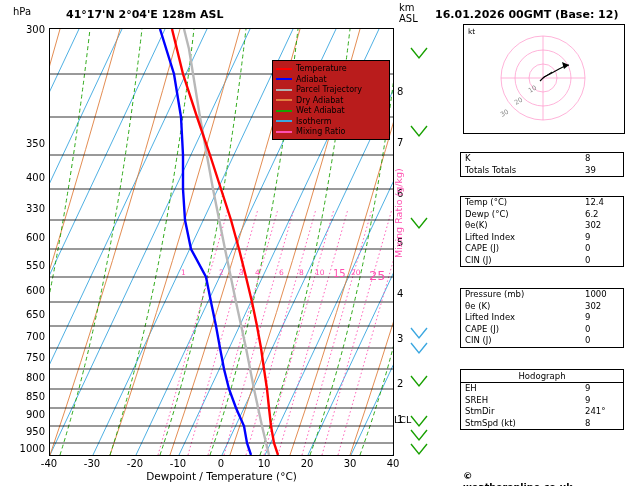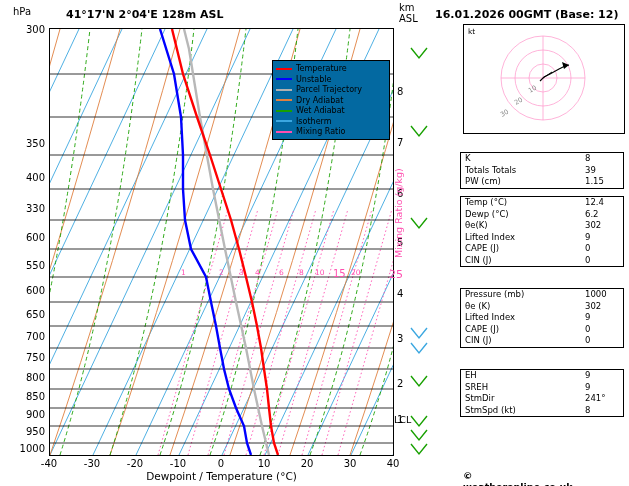--- a/index.html
+++ b/index.html
@@ -14,21 +14,21 @@
   .km-label{position:absolute;left:388px;top:2px;font-size:10px;color:#000;line-height:11px;text-align:left;}
   .title-left{position:absolute;left:55px;top:8px;font-size:11px;font-weight:bold;color:#000;}
   .ylab{position:absolute;font-size:10px;color:#000;text-align:right;width:34px;}
   .rlab{position:absolute;font-size:10px;color:#000;text-align:left;width:20px;}
   .xlab{position:absolute;font-size:10px;color:#000;text-align:center;width:34px;}
   .xaxis-title{position:absolute;left:38px;top:470px;width:345px;text-align:center;font-size:10.5px;color:#000;}
   .mixing-title{position:absolute;left:382px;top:258px;font-size:9.5px;color:#ff4fb0;transform:rotate(-90deg);transform-origin:left top;white-space:nowrap;}
   .lcl-label{position:absolute;left:383px;top:414px;font-size:9.5px;color:#000;}
 
   
-  #legend{position:absolute;left:222px;top:31px;width:118px;background:#0369a1;border:1px solid #000;padding:2px 3px;box-sizing:border-box;}
+  #legend{position:absolute;left:222px;top:31px;width:118px;background:#b91c1c;border:1px solid #000;padding:2px 3px;box-sizing:border-box;}
   #legend .row{display:flex;align-items:center;height:10px;margin:0.5px 0;}
   #legend .swatch{width:16px;height:0;border-top-width:2px;border-top-style:solid;margin-right:4px;flex:none;}
   #legend .txt{font-size:8px;color:#000;white-space:nowrap;}
 
   
   #right{position:absolute;left:420px;top:0;width:209px;height:486px;}
   .date-title{position:absolute;left:4px;top:8px;font-size:11px;font-weight:bold;color:#000;white-space:nowrap;}
   #hodo{position:absolute;left:32px;top:24px;width:160px;height:108px;border:1px solid #000;background:#fff;}
   .kt-label{position:absolute;left:4px;top:2px;font-size:7.5px;color:#000;}
 
@@ -139,21 +139,21 @@
         </g>
       </svg>
 
       <div id="legend">
         <div class="row">
             <span class="swatch" style="border-top-color:#ff0000"></span>
             <span class="txt">Temperature</span>
           </div>
         <div class="row">
             <span class="swatch" style="border-top-color:#0000ff"></span>
-            <span class="txt">Unstable</span>
+            <span class="txt">Adiabat</span>
           </div>
         <div class="row">
             <span class="swatch" style="border-top-color:#b0b0b0"></span>
             <span class="txt">Parcel Trajectory</span>
           </div>
         <div class="row">
             <span class="swatch" style="border-top-color:#e08040"></span>
             <span class="txt">Dry Adiabat</span>
           </div>
         <div class="row">
@@ -199,21 +199,21 @@
 
     <div style="position:absolute;left:170px;top:268px;font-size:7.5px;color:#ff4fb0">1</div>
     <div style="position:absolute;left:208px;top:268px;font-size:7.5px;color:#ff4fb0">2</div>
     <div style="position:absolute;left:228px;top:268px;font-size:7.5px;color:#ff4fb0">3</div>
     <div style="position:absolute;left:244px;top:268px;font-size:7.5px;color:#ff4fb0">4</div>
     <div style="position:absolute;left:268px;top:268px;font-size:7.5px;color:#ff4fb0">6</div>
     <div style="position:absolute;left:288px;top:268px;font-size:7.5px;color:#ff4fb0">8</div>
     <div style="position:absolute;left:304px;top:268px;font-size:7.5px;color:#ff4fb0">10</div>
     <div style="position:absolute;left:322px;top:268px;font-size:10px;color:#ff4fb0">15</div>
     <div style="position:absolute;left:340px;top:268px;font-size:7.5px;color:#ff4fb0">20</div>
-    <div style="position:absolute;left:378px;top:268px;font-size:11px;color:#ff4fb0">25</div>
+    <div style="position:absolute;left:358px;top:268px;font-size:13px;color:#ff4fb0">25</div>
 
     <div class="mixing-title">Mixing Ratio (g/kg)</div>
 
     <svg style="position:absolute;left:396px;top:28px" width="24" height="430">
       <g stroke="#18a000" stroke-width="1.4" fill="none">
         <path d="M 4 20 L 12 30 L 20 20"></path>
         <path d="M 4 98 L 12 108 L 20 98"></path>
         <path d="M 4 190 L 12 200 L 20 190"></path>
       </g>
       <g stroke="#3ba7e0" stroke-width="1.4" fill="none">
@@ -268,24 +268,20 @@
 
     <div class="tbl" style="top:152px">
       <div class="line">
           <span>K</span>
           <span class="v">8</span>
         </div>
       <div class="line">
           <span>Totals Totals</span>
           <span class="v">39</span>
         </div>
-      <div class="line">
-          <span>PW (cm)</span>
-          <span class="v">1.15</span>
-        </div>
     </div>
 
     <div class="tbl" style="top:196px">
       <div class="line">
           <span>Temp (°C)</span>
           <span class="v">12.4</span>
         </div>
       <div class="line">
           <span>Dewp (°C)</span>
           <span class="v">6.2</span>
@@ -325,20 +321,21 @@
           <span>CAPE (J)</span>
           <span class="v">0</span>
         </div>
       <div class="line">
           <span>CIN (J)</span>
           <span class="v">0</span>
         </div>
     </div>
 
     <div class="tbl" style="top:369px">
+      <div class="hdr" style="border-top:none">Hodograph</div>
       <div class="line">
           <span>EH</span>
           <span class="v">9</span>
         </div>
       <div class="line">
           <span>SREH</span>
           <span class="v">9</span>
         </div>
       <div class="line">
           <span>StmDir</span>

